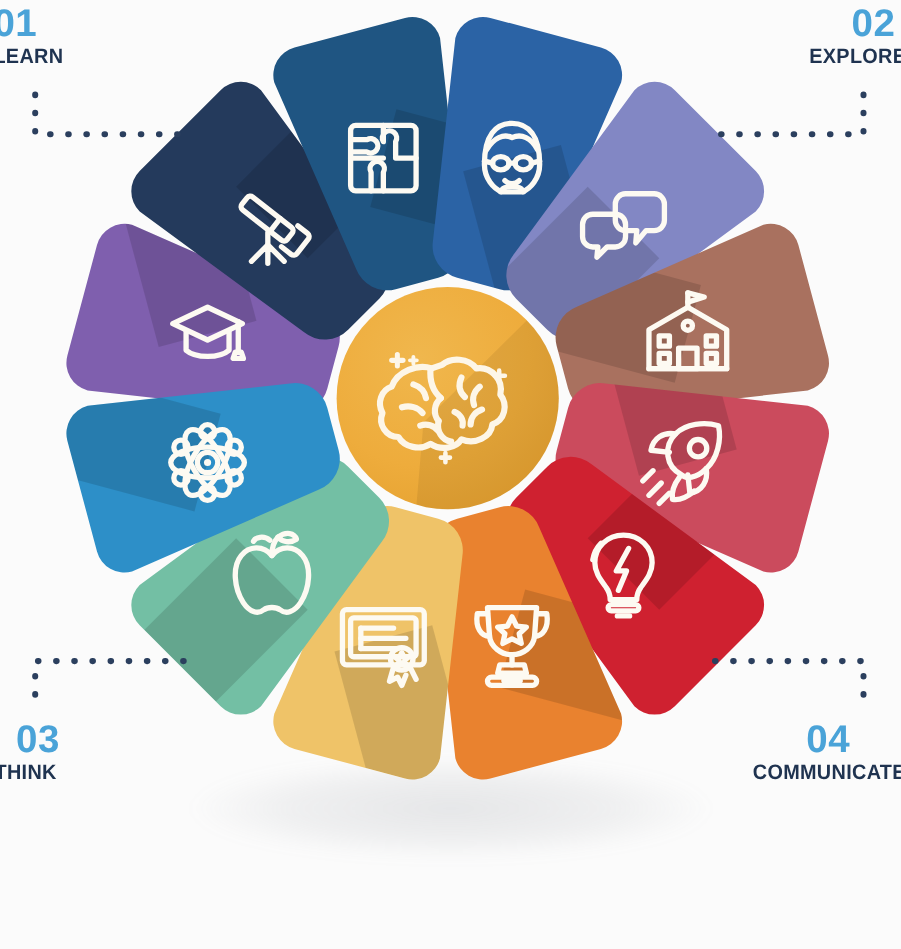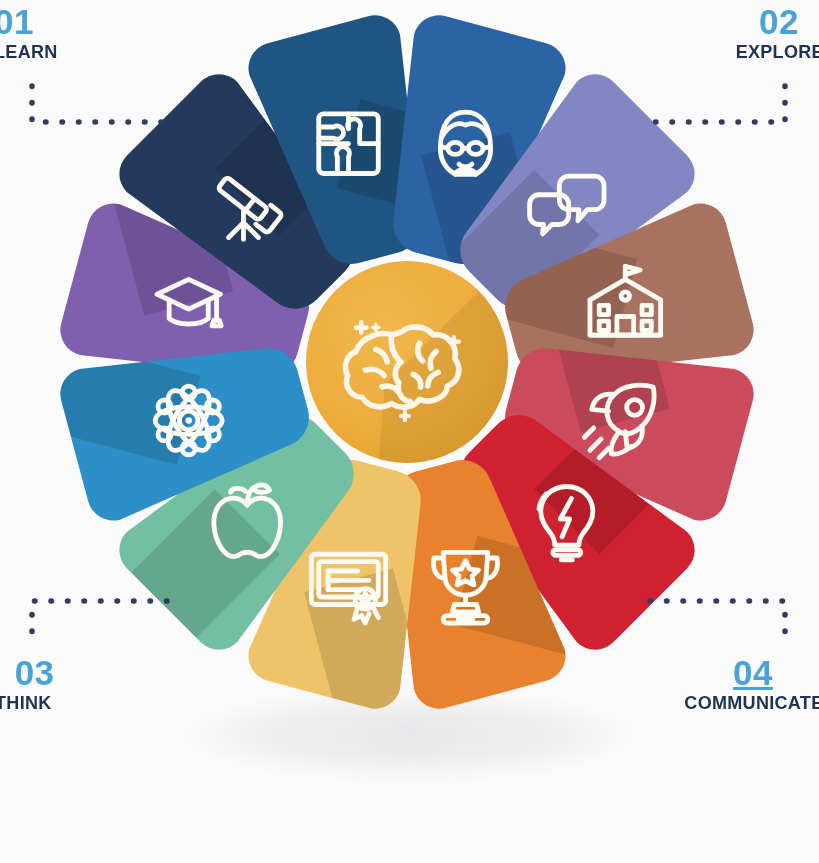--- a/index.html
+++ b/index.html
@@ -31,27 +31,27 @@
     letter-spacing:0.5px;
   }
   .corner .cap{
     font-size:19px;font-weight:700;color:#1f3350;line-height:1.1;
     letter-spacing:0.3px;margin-top:3px;white-space:nowrap;
     transform:scaleX(0.95);transform-origin:inherit;
   }
   .c-tl{left:-6px;top:4px;text-align:left;}
   .c-tl .cap{transform-origin:left center;}
   .c-tr{right:-5px;top:4px;text-align:right;}
-  .c-tr .num{margin-right:25px;}
+  .c-tr .num{margin-right:10px;}
   .c-tr .cap{transform-origin:right center;}
   .c-bl{left:-5px;top:655px;text-align:left;}
   .c-bl .num{margin-left:12px;text-align:right;}
   .c-bl .cap{transform-origin:left center;}
   .c-br{right:-4px;top:655px;text-align:right;}
-  .c-br .num{margin-right:50px;text-decoration:underline;}
+  .c-br .num{margin-right:50px;}
   .c-br .cap{transform-origin:right center;}
 
   
   .dots{position:absolute;pointer-events:none;}
   .dots svg{display:block;overflow:visible;}
   .d-tl{left:22px;top:82px;}
   .d-tr{left:645px;top:82px;}
   .d-bl{left:22px;top:595px;}
   .d-br{left:645px;top:595px;}
 </style>

